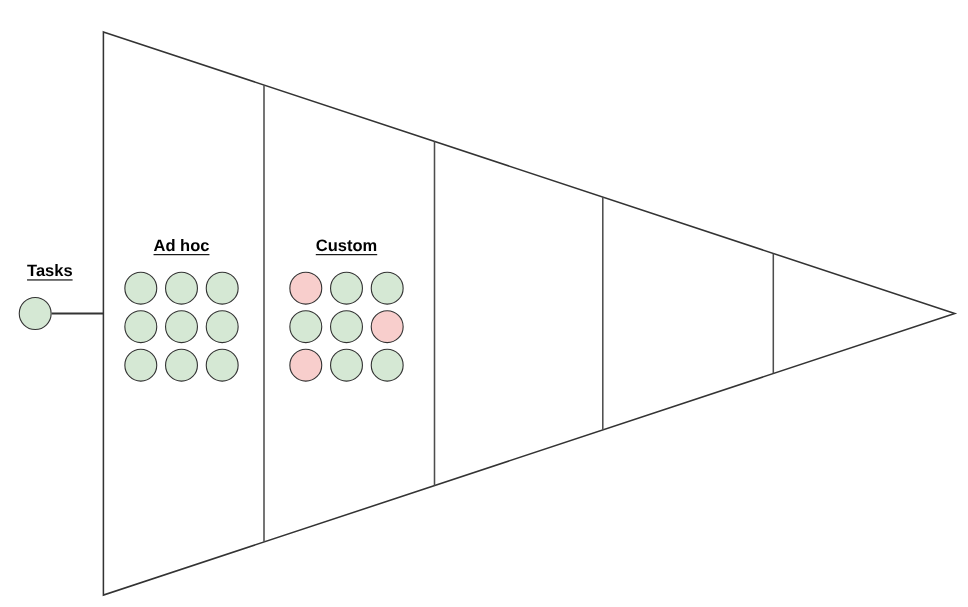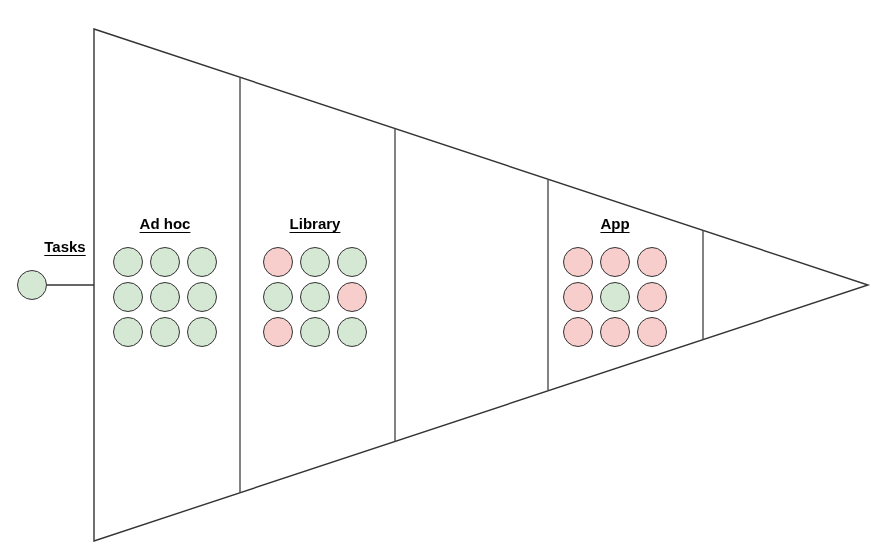--- a/index.html
+++ b/index.html
@@ -55,22 +55,21 @@
     border: 1.6px solid #333333;
     box-sizing: border-box;
   }
   .circle.green { background: var(--green-fill, #d5e8d4); }
   .circle.red   { background: var(--red-fill, #f8cecc); }
   .tasks-group {
     position: absolute;
     left: 0;
     top: 238px;
     width: 66px;
-    text-align: center;
-    padding-left: 32px;
+    text-align: right;
   }
   .tasks-label { display: inline-block; }
   .tasks-circle {
     position: absolute;
     left: 17px;
     top: 270px;
   }
 </style>
 </head>
 <body>
@@ -100,43 +99,29 @@
         <div class="circle green"></div>
         <div class="circle green"></div>
         <div class="circle green"></div>
         <div class="circle green"></div>
         <div class="circle green"></div>
         <div class="circle green"></div>
       </div>
   </div>
 
   <div class="section" style="left:263px; top:247px;">
-    <span class="section-label">Library</span>
+    <span class="section-label">Custom</span>
     <div class="grid">
         <div class="circle red"></div>
         <div class="circle green"></div>
         <div class="circle green"></div>
         <div class="circle green"></div>
         <div class="circle green"></div>
         <div class="circle red"></div>
         <div class="circle red"></div>
         <div class="circle green"></div>
         <div class="circle green"></div>
       </div>
   </div>
 
 
-  <div class="section" style="left:563px; top:247px;">
-    <span class="section-label">App</span>
-    <div class="grid">
-        <div class="circle red"></div>
-        <div class="circle red"></div>
-        <div class="circle red"></div>
-        <div class="circle red"></div>
-        <div class="circle green"></div>
-        <div class="circle red"></div>
-        <div class="circle red"></div>
-        <div class="circle red"></div>
-        <div class="circle red"></div>
-      </div>
-  </div>
 
 </div>
 
 </body></html>

